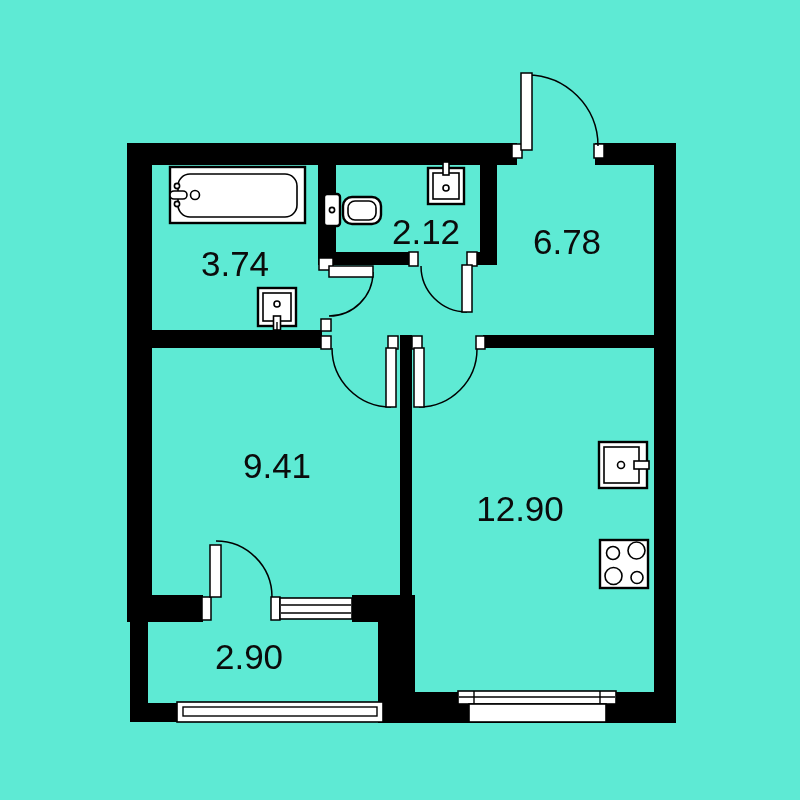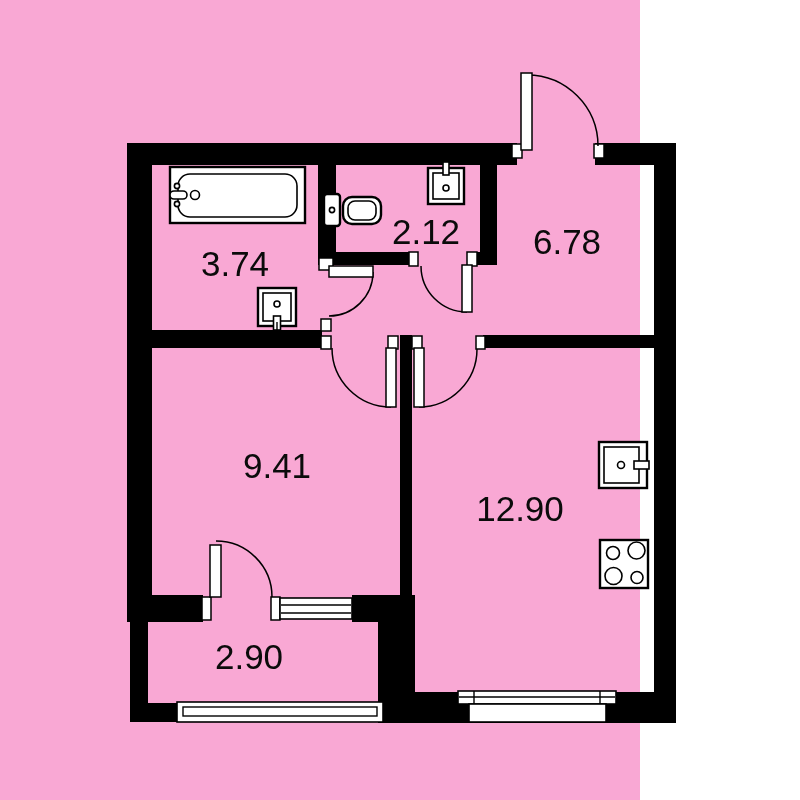--- a/index.html
+++ b/index.html
@@ -6,23 +6,23 @@
     margin: 0;
     padding: 0;
     background: #ffffff;
     width: 800px;
     height: 800px;
     overflow: hidden;
     font-family: "Liberation Sans", sans-serif;
   }
   #plan-stage {
     position: relative;
-    width: 640px;
+    width: 800px;
     height: 800px;
-    background: #f9a8d4;
+    background: #5eead4;
   }
   svg { display: block; }
   .wall { fill: #000000; stroke: none; }
   .jamb { fill: #ffffff; stroke: #000000; stroke-width: 1.5; }
   .leaf { fill: #ffffff; stroke: #000000; stroke-width: 1.5; }
   .arc  { fill: none; stroke: #000000; stroke-width: 1.5; }
   .fix-heavy { fill: #ffffff; stroke: #000000; stroke-width: 2.4; }
   .fix { fill: #ffffff; stroke: #000000; stroke-width: 1.6; }
   .fix-line { fill: none; stroke: #000000; stroke-width: 1.4; }
   .win { fill: #ffffff; stroke: #000000; stroke-width: 1.6; }

